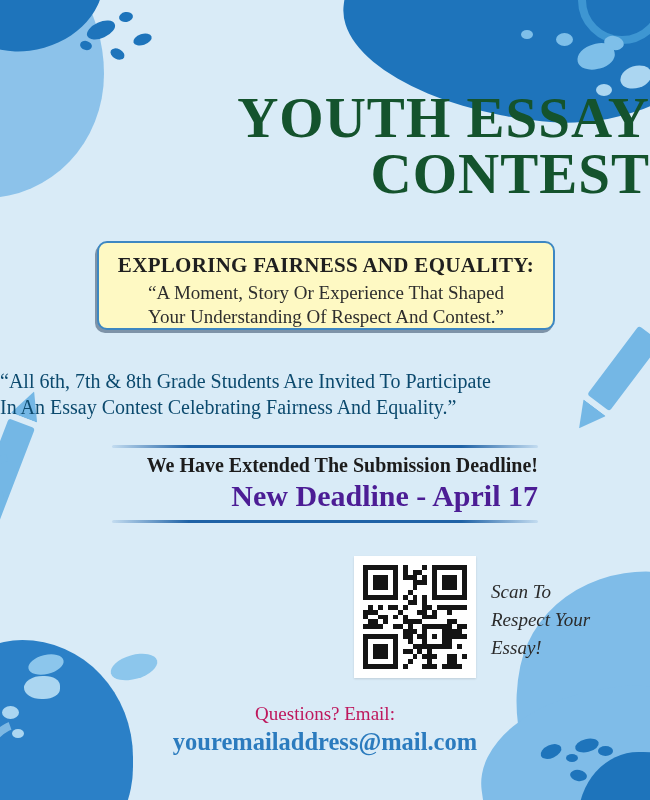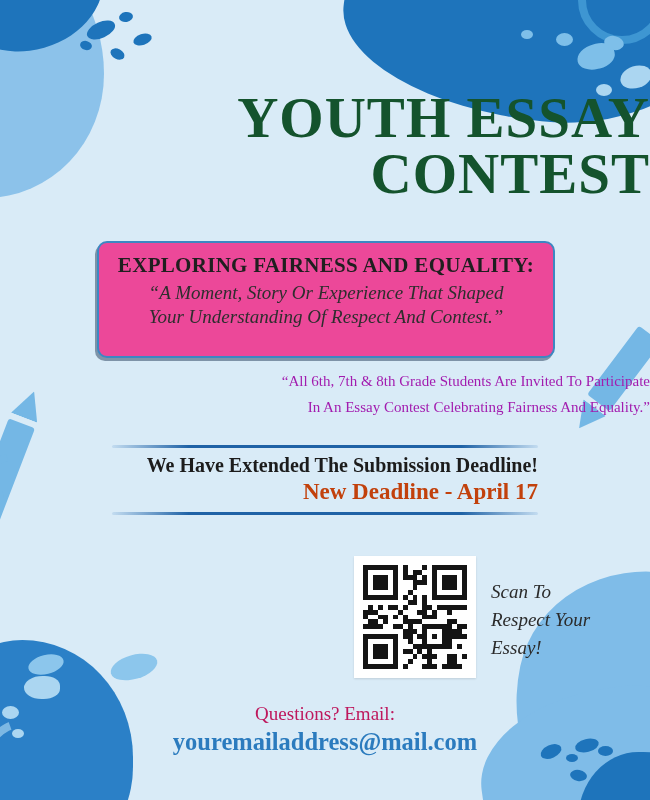--- a/index.html
+++ b/index.html
@@ -63,32 +63,32 @@
   .br-dark{left:578px;top:752px;width:115px;height:120px;background:#1e74bb;
     border-radius:55% 45% 50% 50%/60% 40% 55% 45%;}
   .k1{left:540px;top:745px;width:22px;height:13px;transform:rotate(-24deg);}
   .k2{left:575px;top:739px;width:24px;height:13px;transform:rotate(-14deg);}
   .k3{left:598px;top:746px;width:15px;height:10px;}
   .k4{left:566px;top:754px;width:12px;height:8px;}
   .k5{left:570px;top:770px;width:17px;height:11px;transform:rotate(10deg);}
   
   .title{position:absolute;top:90px;left:0;width:100%;text-align:right;
     font-weight:bold;font-size:57px;line-height:56px;letter-spacing:1px;color:#14532d;}
-  .theme-box{position:absolute;left:97px;top:241px;width:458px;height:117px;box-sizing:border-box;
-    background:#ec4899;border:2px solid #3d87c2;border-radius:10px;
+  .theme-box{position:absolute;left:97px;top:241px;width:458px;height:89px;box-sizing:border-box;
+    background:#fef9c3;border:2px solid #3d87c2;border-radius:10px;
     box-shadow:-2px 3px 0 rgba(35,60,90,.5);text-align:center;padding-top:10px;}
   .theme-heading{font-size:21px;font-weight:bold;letter-spacing:.3px;color:#1f1f1f;}
-  .theme-quote{font-size:19px;font-style:italic;line-height:24px;margin-top:3px;color:#2e2e2e;}
-  .invitation{position:absolute;top:368px;left:0;width:100%;text-align:right;
-    font-size:15px;line-height:26px;color:#a21caf;}
+  .theme-quote{font-size:19px;line-height:24px;margin-top:3px;color:#2e2e2e;}
+  .invitation{position:absolute;top:368px;left:0;width:100%;text-align:left;
+    font-size:20px;line-height:26px;color:#0c4a6e;}
   .deadline{position:absolute;top:445px;left:112px;width:426px;text-align:right;}
   .rule{height:3px;border-radius:2px;
     background:linear-gradient(90deg,#c3dcf0,#1f62a6 18%,#1f62a6 82%,#c3dcf0);}
   .announcement{font-size:20px;font-weight:bold;margin-top:6px;color:#1c1c1c;}
-  .new-deadline{font-size:23px;font-weight:bold;color:#c2410c;margin:2px 0 7px;}
+  .new-deadline{font-size:30px;font-weight:bold;color:#4c1d95;margin:2px 0 7px;}
   .prize-list{position:absolute;left:66px;top:568px;list-style:none;margin:0;padding:0;
     font-size:20.5px;font-weight:bold;line-height:31px;color:#222;}
   .qr-box{position:absolute;left:354px;top:556px;width:122px;height:122px;background:#ffffff;
     display:flex;align-items:center;justify-content:center;box-shadow:0 1px 2px rgba(0,0,0,.12);}
   .qr-grid{display:grid;width:104px;height:104px;grid-template-columns:repeat(21,1fr);
     grid-template-rows:repeat(21,1fr);}
   .qr-grid .d{background:#141414;}
   .qr-caption{position:absolute;left:491px;top:578px;font-size:19px;font-style:italic;
     line-height:28px;color:#2b2b2b;}
   .contact{position:absolute;top:703px;left:0;width:100%;text-align:center;}

